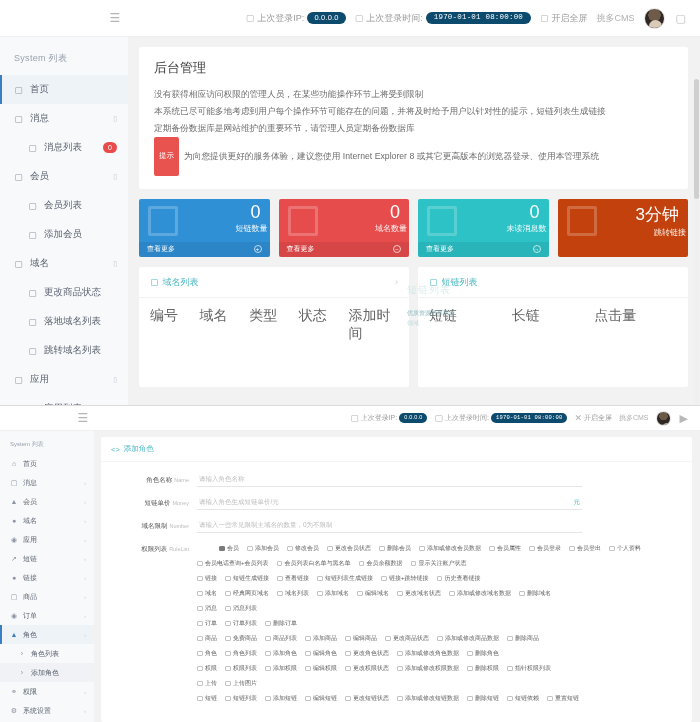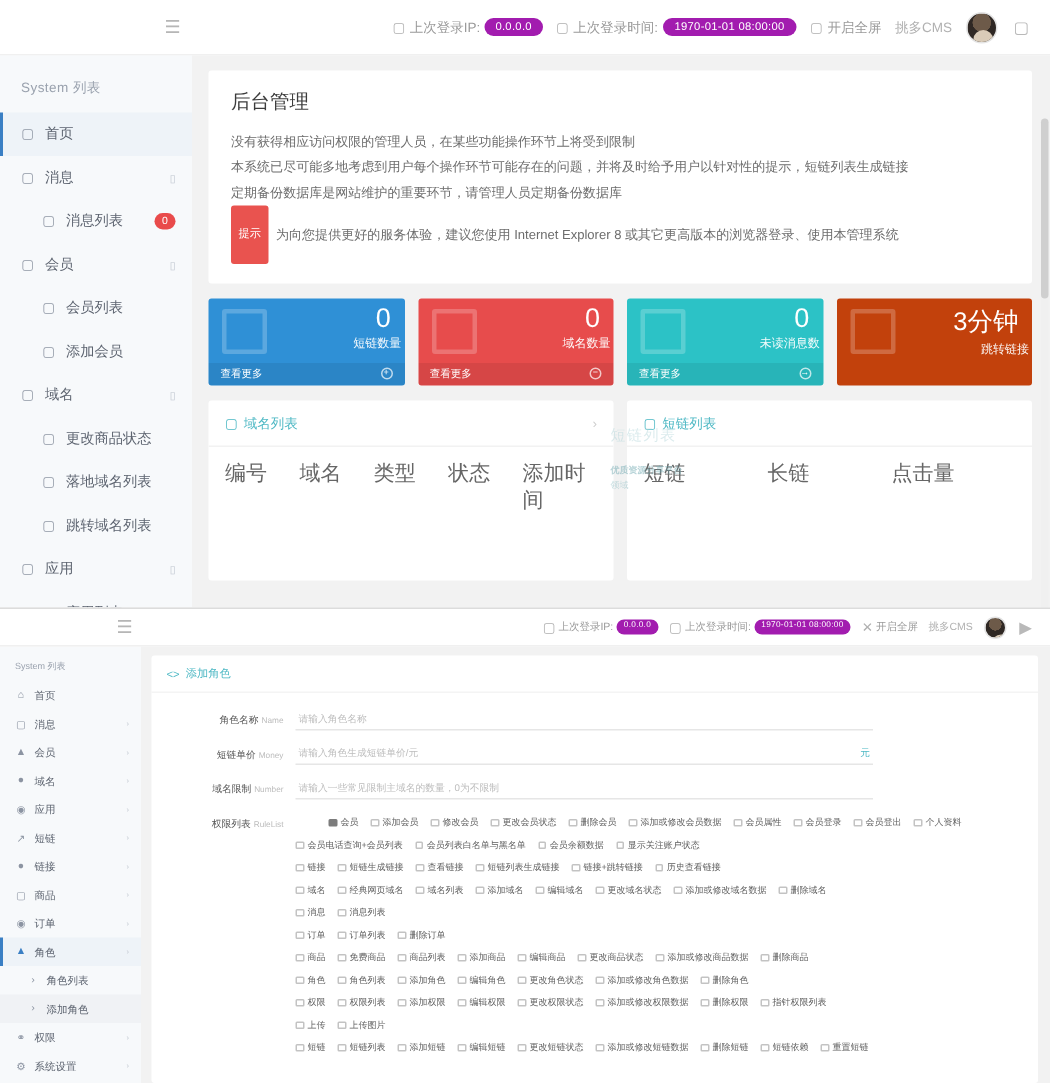--- a/index.html
+++ b/index.html
@@ -18,24 +18,24 @@
     padding: 0 8px; position: relative; border-bottom: 1px solid #f0f0f0;
   }
   .tb-left-icon {
     width: 22px; height: 22px; margin-left: 96px; color: #b6b6b6;
     display: flex; align-items: center; justify-content: center; font-size: 12px;
   }
   .tb-right { margin-left: auto; display: flex; align-items: center; gap: 9px; padding-right: 4px; }
   .tb-item { display: flex; align-items: center; gap: 3px; font-size: 9px; color: #9a9a9a; white-space: nowrap; }
   .tb-ic { font-size: 9px; color: #b0b0b0; }
   .pill {
-    background: #a21caf; color: #fff; border-radius: 9px;
+    background: #0c4a6e; color: #fff; border-radius: 9px;
     font-size: 7.5px; padding: 2.5px 7px; line-height: 1; letter-spacing: .2px;
   }
-  .pill.wide { padding: 2.5px 8px; }
+  .pill.wide { padding: 2.5px 8px; font-family: Liberation Mono, monospace; }
   .avatar {
     width: 21px; height: 21px; border-radius: 50%;
     background: radial-gradient(circle at 50% 32%, #6d5a49 0 38%, #2f2824 39% 100%);
     border: 1px solid #e4e4e4; overflow: hidden; position: relative; flex: 0 0 auto;
   }
   .avatar::after {
     content: ""; position: absolute; left: 4px; top: 11px; width: 13px; height: 12px;
     border-radius: 50% 50% 0 0; background: #d9cbb8;
   }
   .tb-end { font-size: 11px; color: #b9b9b9; padding: 0 2px; }

